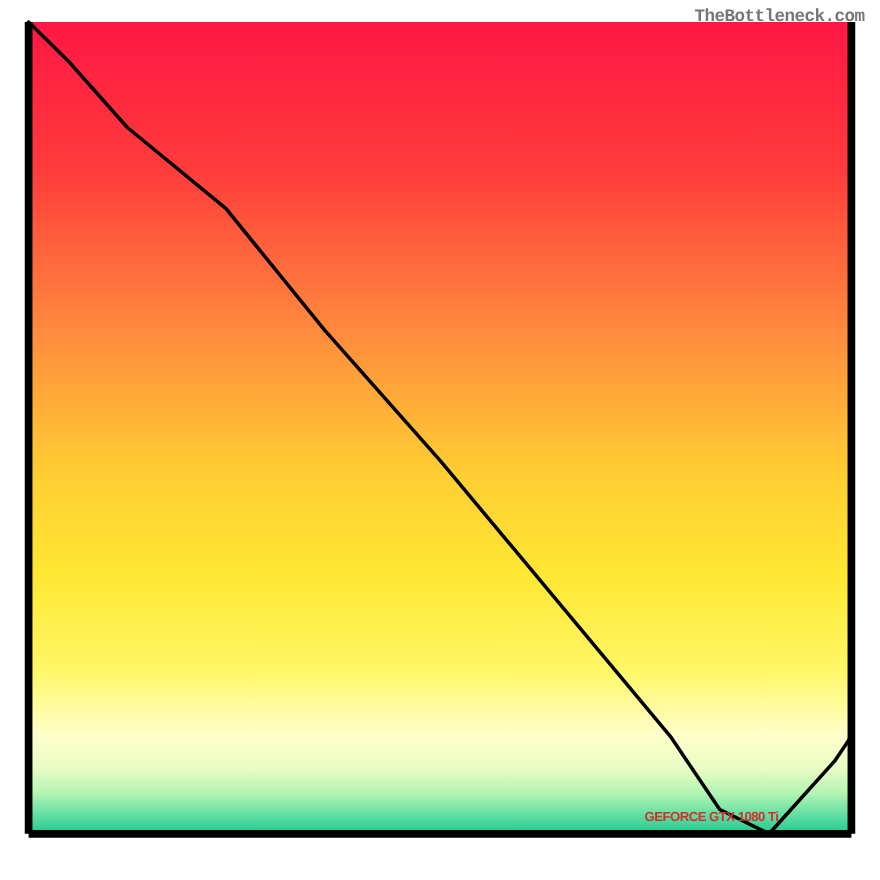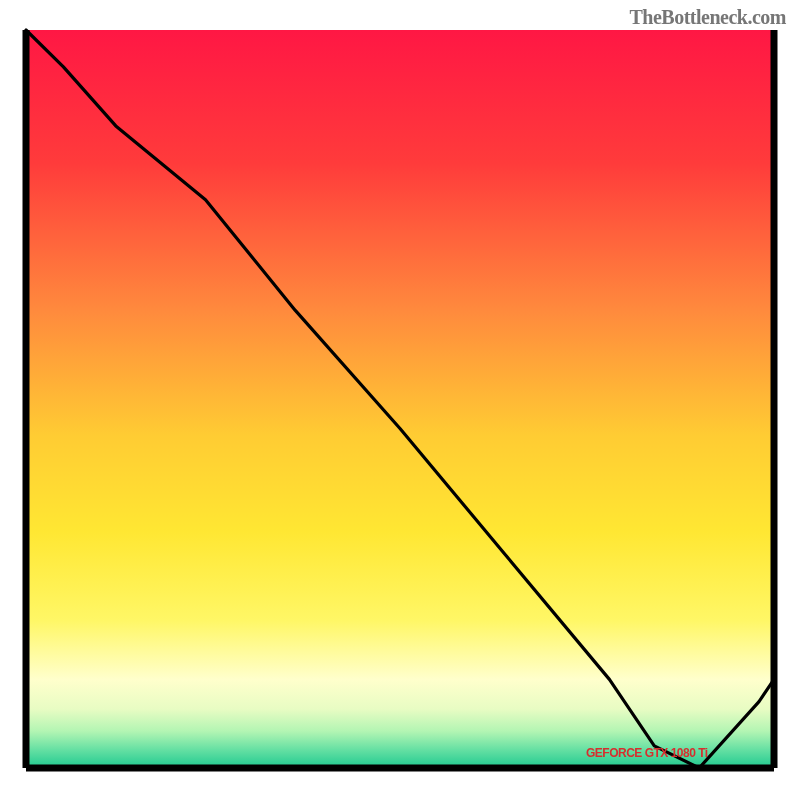--- a/index.html
+++ b/index.html
@@ -8,29 +8,29 @@
     height: 800px;
     background: #ffffff;
     font-family: Arial, sans-serif;
     position: relative;
     overflow: hidden;
   }
   .attribution {
     position: absolute;
     top: 6px;
     right: 14px;
-    font-family: Liberation Serif, serif;
+    font-family: Liberation Mono, monospace;
     font-weight: 900;
-    font-size: 20px;
+    font-size: 16px;
     color: #767676;
     letter-spacing: -0.5px;
   }
   .chart-wrap {
     position: absolute;
-    top: 24px;
+    top: 14px;
     left: 10px;
     width: 780px;
     height: 760px;
   }
   svg { display: block; }
 </style>
 </head>
 <body>
 
 <div class="attribution">TheBottleneck.com</div>

